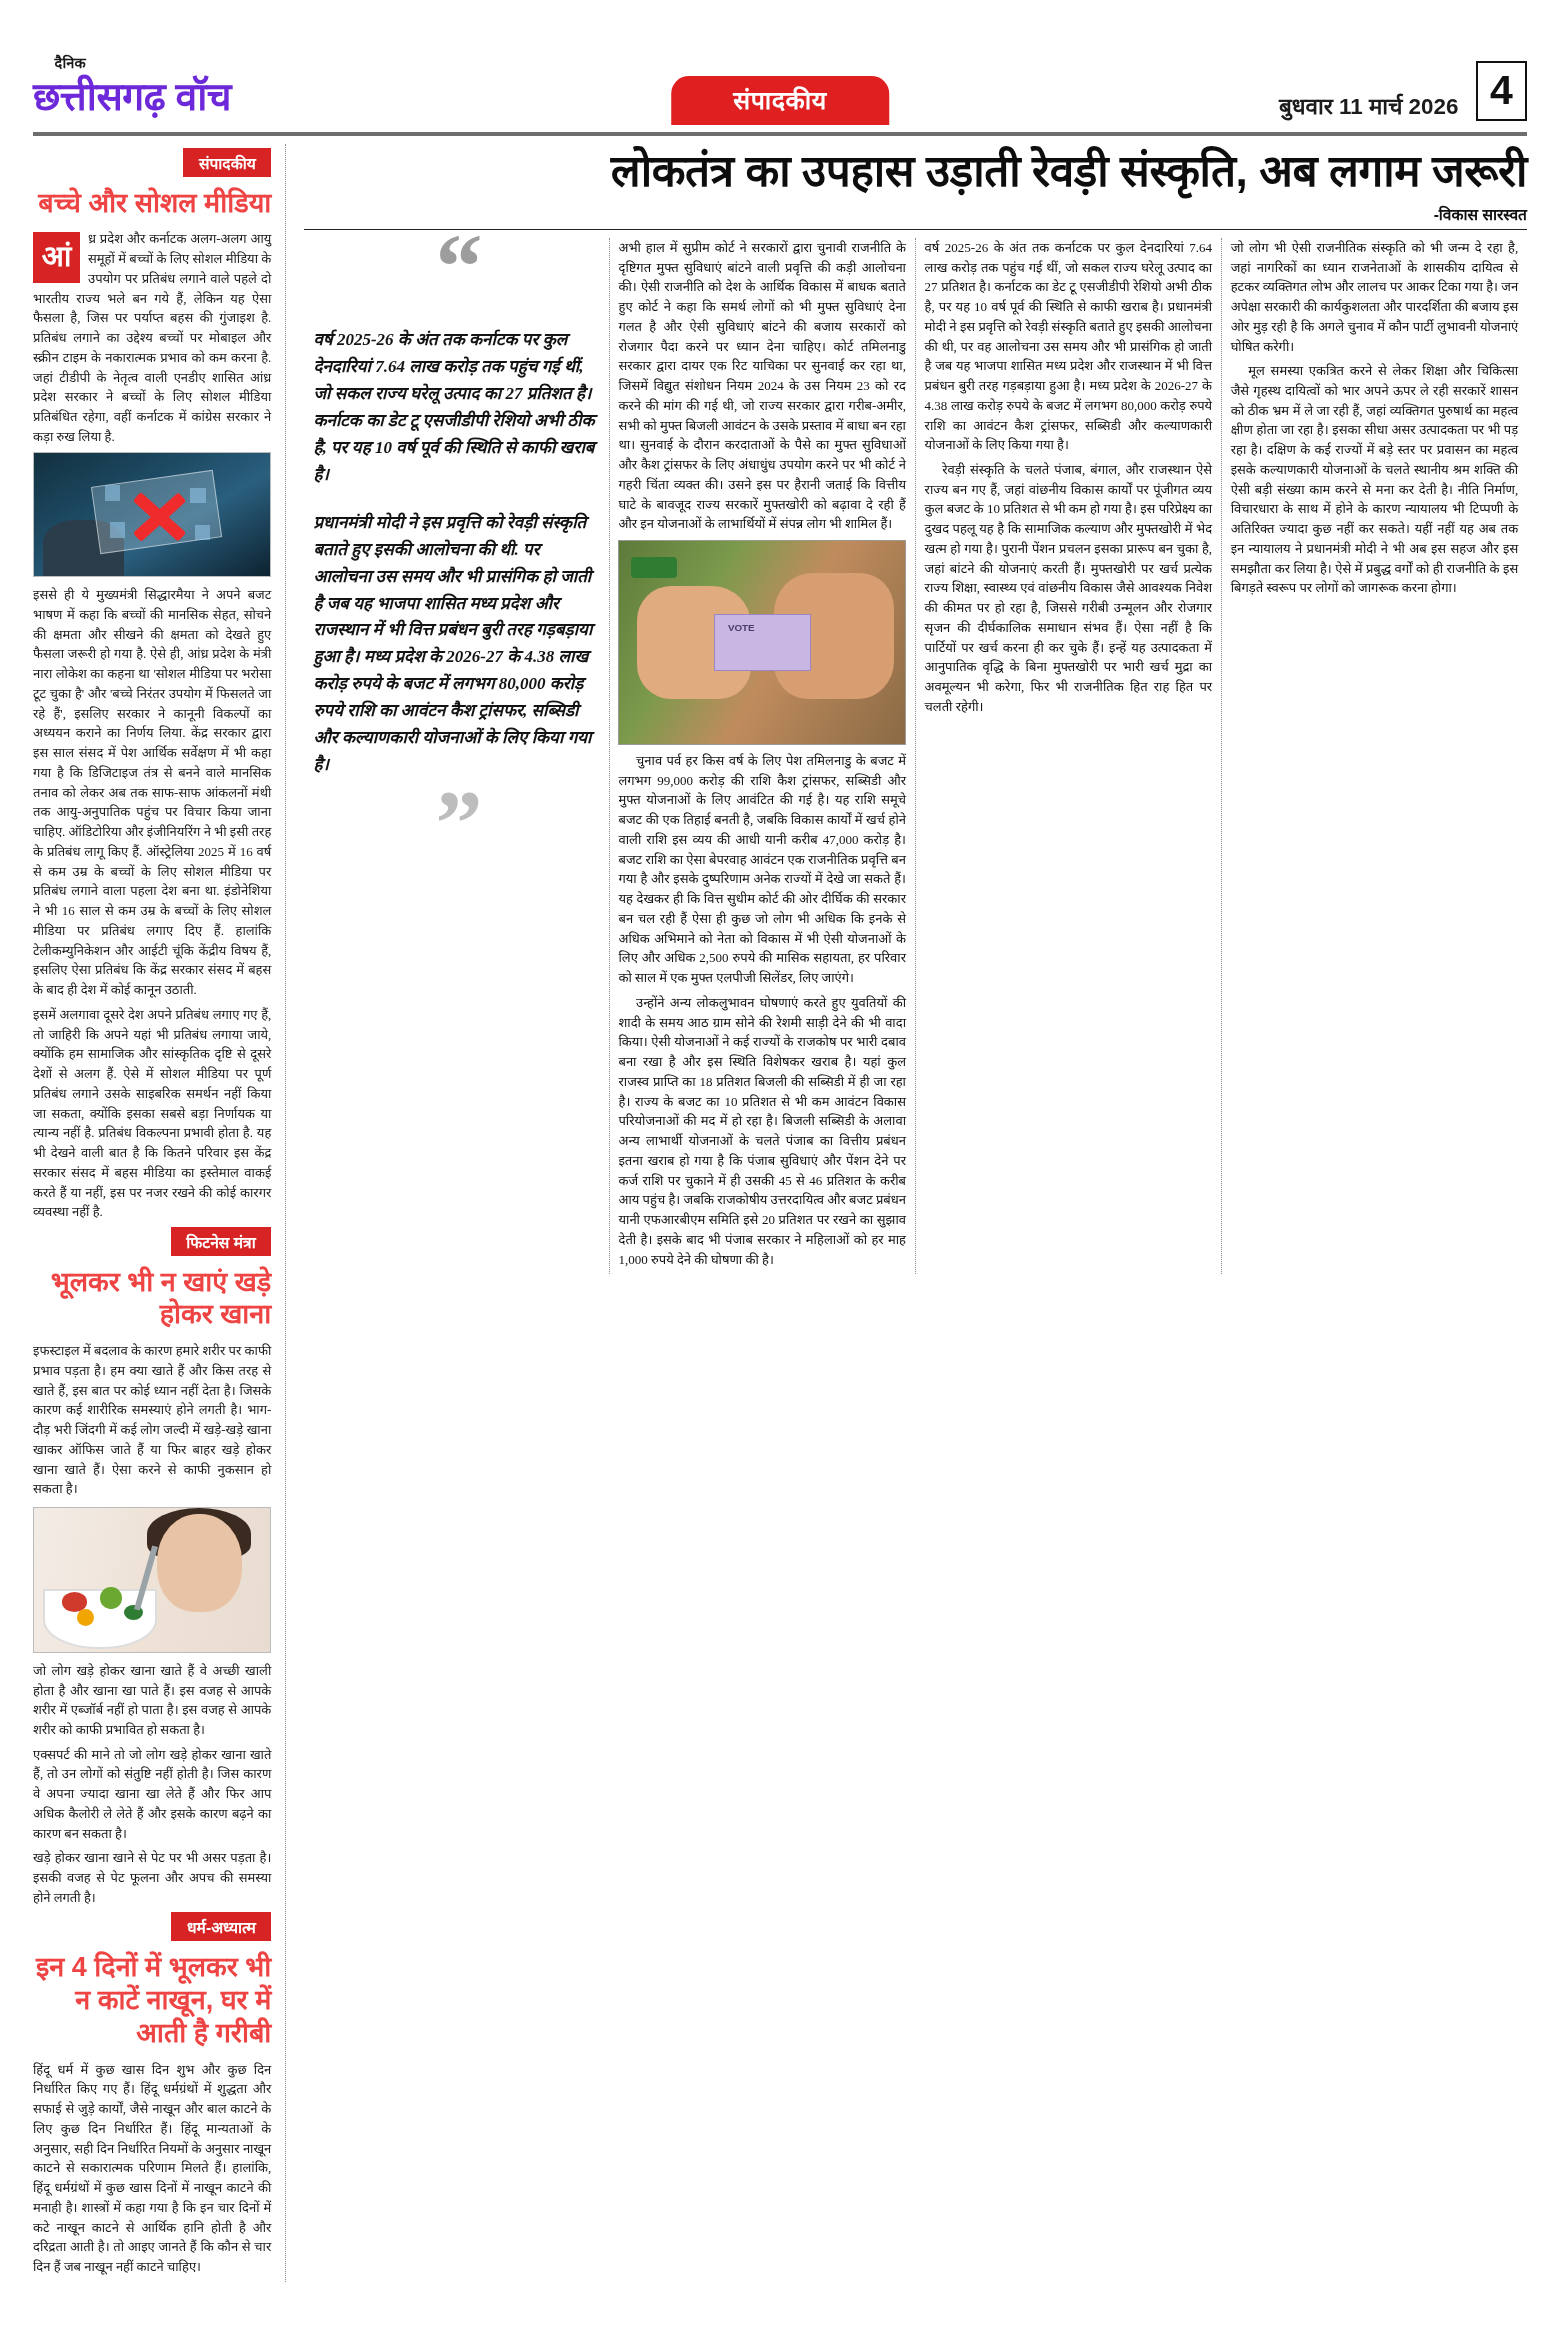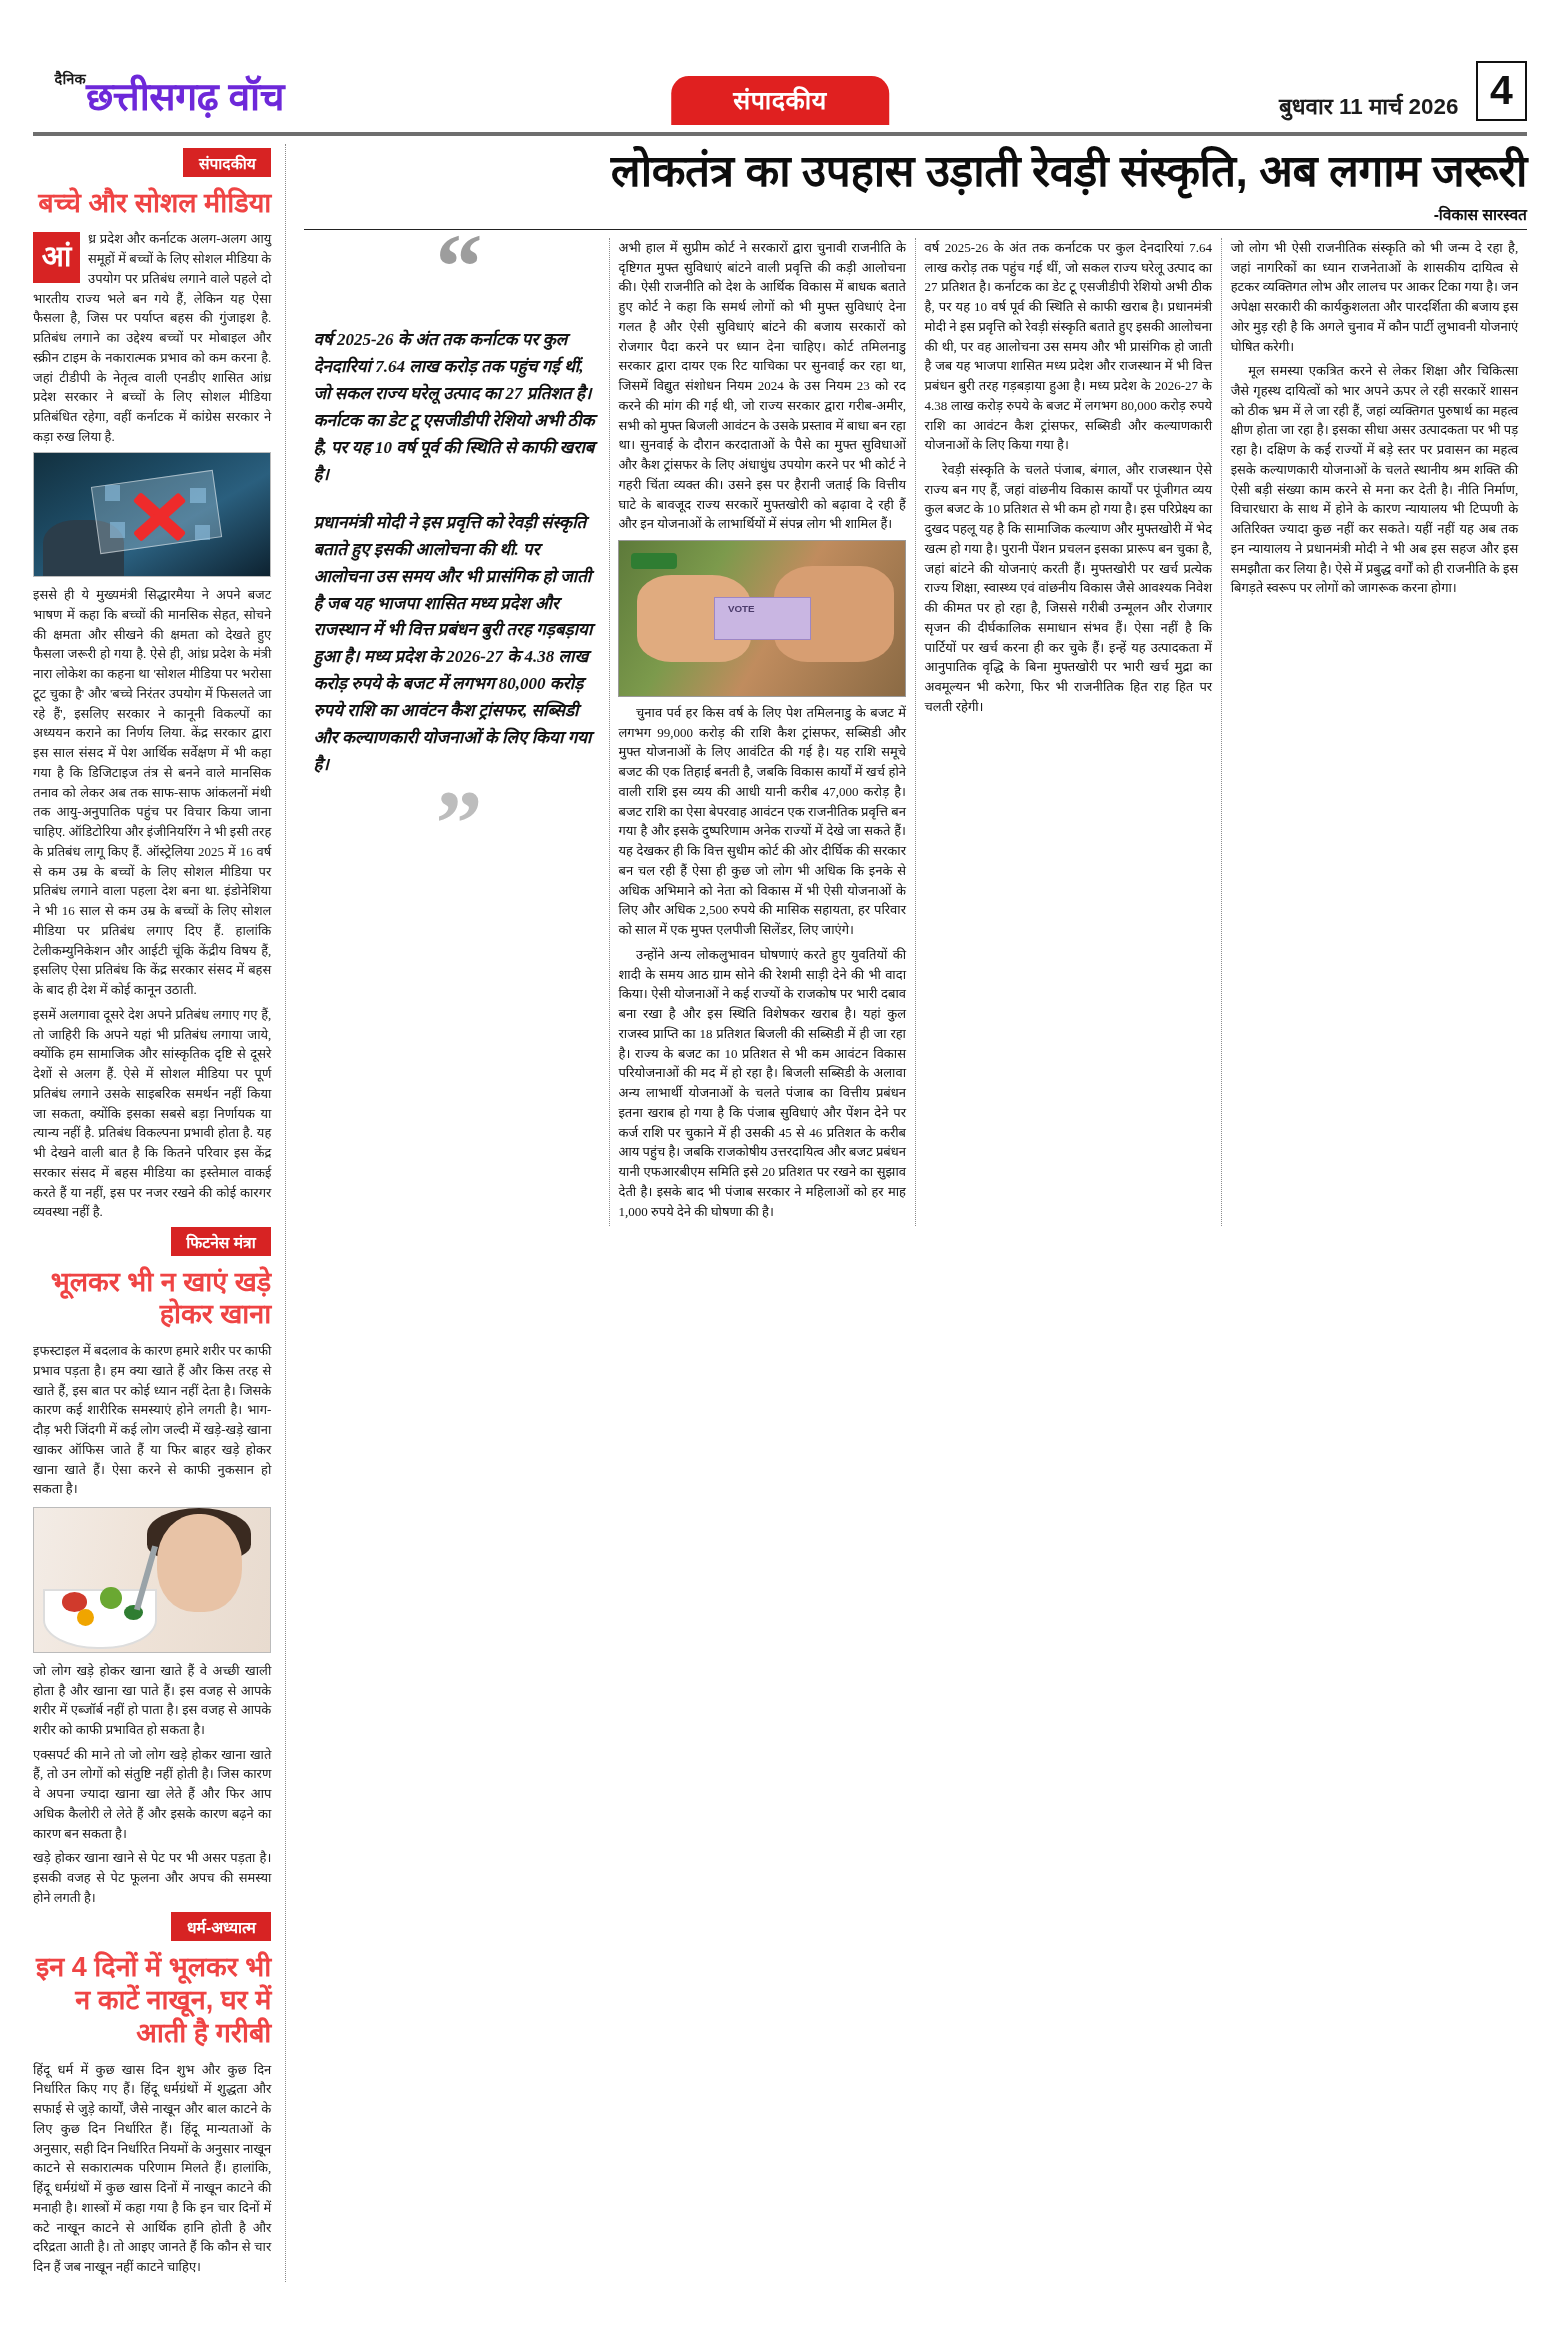--- a/index.html
+++ b/index.html
@@ -20,21 +20,21 @@
 
   
   .masthead {
     position: relative;
     height: 105px;
     margin: 21.5px 33px 0 33px;
     display: flex;
     align-items: flex-end;
     justify-content: space-between;
   }
-  .logo-wrap { display:flex; align-items:flex-start; padding-bottom:5.9px; }
+  .logo-wrap { display:flex; flex-direction:column; align-items:flex-start; padding-bottom:5.9px; }
   .logo-sub {
     font-size: 14.6px; font-weight: 700; color:#1a1a1a;
     letter-spacing: 0.2px; margin-left:21.5px; margin-bottom:-3.9px;
     font-family:"Liberation Sans", sans-serif;
   }
   .logo-main {
     font-size: 39px; font-weight: 900; color:#6d28d9; letter-spacing:-0.5px;
     font-family:"Liberation Sans", sans-serif; white-space:nowrap;
   }
   .section-tab {
@@ -265,21 +265,21 @@
         <div class="quote-col">
           <div class="qmark"><span class="grey">“</span></div>
           <div class="quote-text">वर्ष 2025-26 के अंत तक कर्नाटक पर कुल देनदारियां 7.64 लाख करोड़ तक पहुंच गई थीं, जो सकल राज्य घरेलू उत्पाद का 27 प्रतिशत है। कर्नाटक का डेट टू एसजीडीपी रेशियो अभी ठीक है, पर यह 10 वर्ष पूर्व की स्थिति से काफी खराब है।</div>
           <div class="quote-text">प्रधानमंत्री मोदी ने इस प्रवृत्ति को रेवड़ी संस्कृति बताते हुए इसकी आलोचना की थी. पर आलोचना उस समय और भी प्रासंगिक हो जाती है जब यह भाजपा शासित मध्य प्रदेश और राजस्थान में भी वित्त प्रबंधन बुरी तरह गड़बड़ाया हुआ है। मध्य प्रदेश के 2026-27 के 4.38 लाख करोड़ रुपये के बजट में लगभग 80,000 करोड़ रुपये राशि का आवंटन कैश ट्रांसफर, सब्सिडी और कल्याणकारी योजनाओं के लिए किया गया है।</div>
           <div class="qmark close">”</div>
         </div>
         <div class="vrule"></div>
 
         <div style="padding:0 8.8px;font-size:13px;line-height:1.52;text-align:justify;">
           <p style="margin-bottom:4.9px;">अभी हाल में सुप्रीम कोर्ट ने सरकारों द्वारा चुनावी राजनीति के दृष्टिगत मुफ्त सुविधाएं बांटने वाली प्रवृत्ति की कड़ी आलोचना की। ऐसी राजनीति को देश के आर्थिक विकास में बाधक बताते हुए कोर्ट ने कहा कि समर्थ लोगों को भी मुफ्त सुविधाएं देना गलत है और ऐसी सुविधाएं बांटने की बजाय सरकारों को रोजगार पैदा करने पर ध्यान देना चाहिए। कोर्ट तमिलनाडु सरकार द्वारा दायर एक रिट याचिका पर सुनवाई कर रहा था, जिसमें विद्युत संशोधन नियम 2024 के उस नियम 23 को रद करने की मांग की गई थी, जो राज्य सरकार द्वारा गरीब-अमीर, सभी को मुफ्त बिजली आवंटन के उसके प्रस्ताव में बाधा बन रहा था। सुनवाई के दौरान करदाताओं के पैसे का मुफ्त सुविधाओं और कैश ट्रांसफर के लिए अंधाधुंध उपयोग करने पर भी कोर्ट ने गहरी चिंता व्यक्त की। उसने इस पर हैरानी जताई कि वित्तीय घाटे के बावजूद राज्य सरकारें मुफ्तखोरी को बढ़ावा दे रही हैं और इन योजनाओं के लाभार्थियों में संपन्न लोग भी शामिल हैं।</p>
-          <div style="width:100%;height:157px;border:1px solid #999;margin:5.9px 0;position:relative;overflow:hidden;background:linear-gradient(120deg,#5d7a3a 0%,#7c9a4c 30%,#c08c5e 55%,#8a6a44 100%);">
+          <div style="width:100%;height:205px;border:1px solid #999;margin:5.9px 0;position:relative;overflow:hidden;background:linear-gradient(120deg,#5d7a3a 0%,#7c9a4c 30%,#c08c5e 55%,#8a6a44 100%);">
             <div style="position:absolute;left:6%;top:22%;width:40%;height:56%;background:#e0ab7f;border-radius:30% 34% 28% 30%;"></div>
             <div style="position:absolute;right:4%;top:16%;width:42%;height:62%;background:#d79e72;border-radius:32% 28% 30% 28%;"></div>
             <div style="position:absolute;left:33%;top:36%;width:34%;height:28%;background:#c9b6e2;border:1px solid #9d86c4;"></div>
             <div style="position:absolute;left:38%;top:40%;font:700 9.8px 'Liberation Sans',sans-serif;color:#4a3a6a;">VOTE</div>
             <div style="position:absolute;left:4%;top:8%;width:16%;height:10%;background:#2f7d32;border-radius:3.9px;"></div>
           </div>
           <p style="margin-bottom:4.9px;text-indent:17.6px;">चुनाव पर्व हर किस वर्ष के लिए पेश तमिलनाडु के बजट में लगभग 99,000 करोड़ की राशि कैश ट्रांसफर, सब्सिडी और मुफ्त योजनाओं के लिए आवंटित की गई है। यह राशि समूचे बजट की एक तिहाई बनती है, जबकि विकास कार्यों में खर्च होने वाली राशि इस व्यय की आधी यानी करीब 47,000 करोड़ है। बजट राशि का ऐसा बेपरवाह आवंटन एक राजनीतिक प्रवृत्ति बन गया है और इसके दुष्परिणाम अनेक राज्यों में देखे जा सकते हैं। यह देखकर ही कि वित्त सुधीम कोर्ट की ओर दीर्घिक की सरकार बन चल रही हैं ऐसा ही कुछ जो लोग भी अधिक कि इनके से अधिक अभिमाने को नेता को विकास में भी ऐसी योजनाओं के लिए और अधिक 2,500 रुपये की मासिक सहायता, हर परिवार को साल में एक मुफ्त एलपीजी सिलेंडर, लिए जाएंगे।</p>
           <p style="margin-bottom:4.9px;text-indent:17.6px;">उन्होंने अन्य लोकलुभावन घोषणाएं करते हुए युवतियों की शादी के समय आठ ग्राम सोने की रेशमी साड़ी देने की भी वादा किया। ऐसी योजनाओं ने कई राज्यों के राजकोष पर भारी दबाव बना रखा है और इस स्थिति विशेषकर खराब है। यहां कुल राजस्व प्राप्ति का 18 प्रतिशत बिजली की सब्सिडी में ही जा रहा है। राज्य के बजट का 10 प्रतिशत से भी कम आवंटन विकास परियोजनाओं की मद में हो रहा है। बिजली सब्सिडी के अलावा अन्य लाभार्थी योजनाओं के चलते पंजाब का वित्तीय प्रबंधन इतना खराब हो गया है कि पंजाब सुविधाएं और पेंशन देने पर कर्ज राशि पर चुकाने में ही उसकी 45 से 46 प्रतिशत के करीब आय पहुंच है। जबकि राजकोषीय उत्तरदायित्व और बजट प्रबंधन यानी एफआरबीएम समिति इसे 20 प्रतिशत पर रखने का सुझाव देती है। इसके बाद भी पंजाब सरकार ने महिलाओं को हर माह 1,000 रुपये देने की घोषणा की है।</p>
         </div>
         <div class="vrule"></div>

